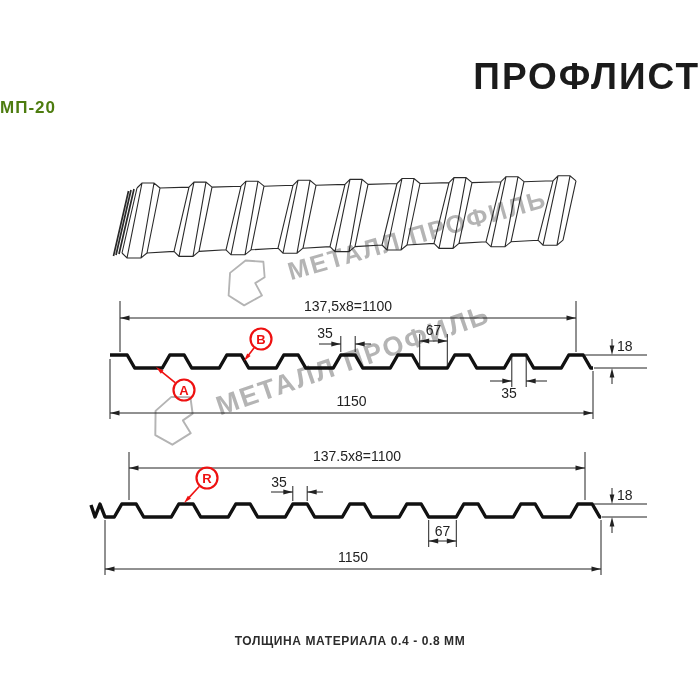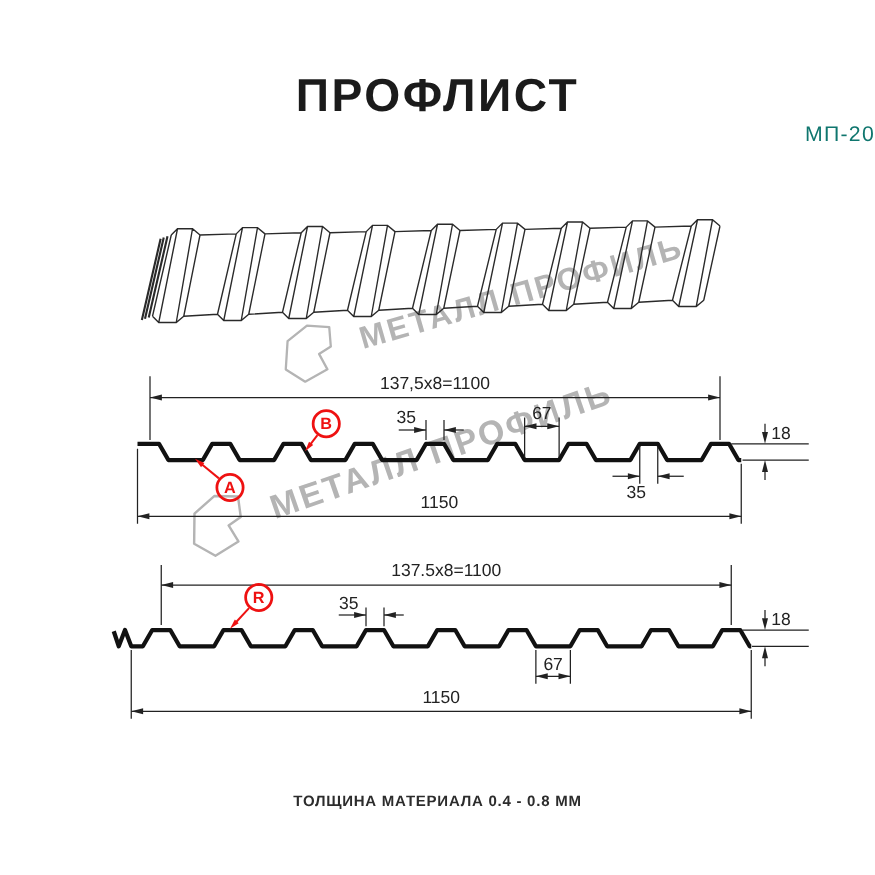--- a/index.html
+++ b/index.html
@@ -1,21 +1,21 @@
 <!DOCTYPE html>
 <html><head>
 <meta charset="utf-8">
 <style>
   html,body{margin:0;padding:0;background:#ffffff}
   .stage{position:relative;width:700px;height:700px;background:#fff;overflow:hidden;
          font-family:"Liberation Sans",sans-serif}
-  .title{position:absolute;top:56px;left:0;width:100%;text-align:center;
+  .title{position:absolute;top:56px;left:0;width:100%;text-align:right;
          font-size:37px;font-weight:800;letter-spacing:2px;color:#1b1b1b}
-  .subtitle{position:absolute;top:98px;left:0;width:100%;text-align:right;
-         font-size:17px;font-weight:400;letter-spacing:1px;color:#0f766e}
+  .subtitle{position:absolute;top:98px;left:0;width:100%;text-align:left;
+         font-size:17px;font-weight:700;letter-spacing:1px;color:#4d7c0f}
   .caption{position:absolute;top:634px;left:0;width:100%;text-align:center;
          font-size:12px;font-weight:600;letter-spacing:.6px;color:#2c2c2c}
   .wm{position:absolute;display:flex;align-items:center;gap:9px;color:#b4b4b4;
       transform-origin:left center;white-space:nowrap;font-weight:700}
   .wm .wm-text{letter-spacing:2px}
   .wm1{left:224px;top:266px;transform:rotate(-16deg);font-size:25px}
   .wm2{left:150px;top:404px;transform:rotate(-19deg);font-size:27px}
   #draw{position:absolute;left:0;top:0}
   #draw text{font-family:"Liberation Sans",sans-serif}
 </style>

